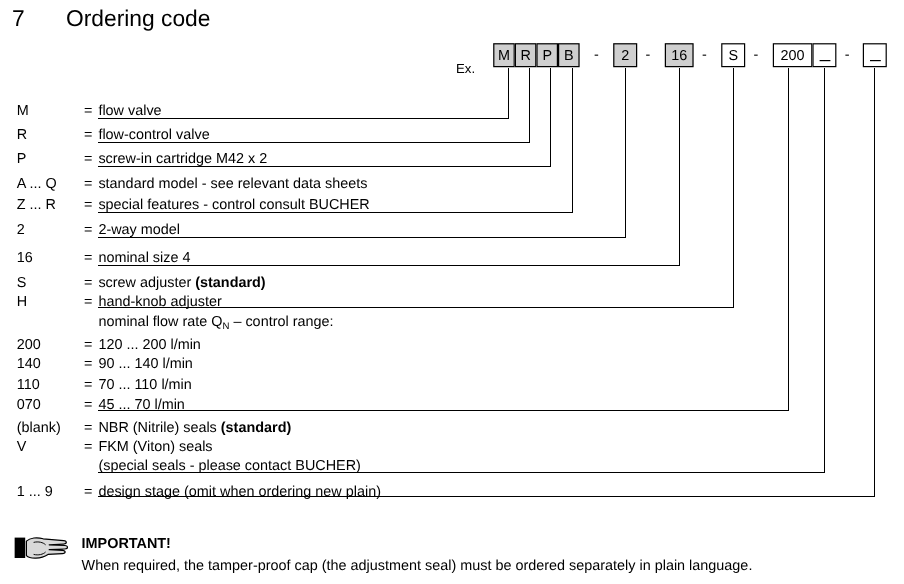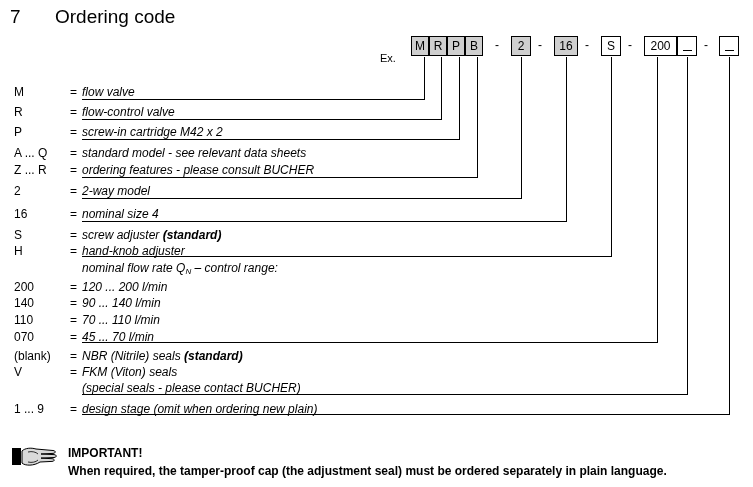--- a/index.html
+++ b/index.html
@@ -30,28 +30,28 @@
     line-height:1;
   }
   .codebox.grey{background:#cfcfcf;}
   .dash{position:absolute;top:38px;font-size:12px;width:12px;text-align:center;}
   .ubar{display:inline-block;width:9px;border-bottom:1.5px solid #000;height:8px;}
 
   
   .row{position:absolute;font-size:12px;white-space:nowrap;line-height:1;}
   .row .key{position:absolute;left:0;top:0;}
   .row .eq{position:absolute;left:56px;top:0;}
-  .row .val{position:absolute;left:68px;top:0;font-style:italic;}
+  .row .val{position:absolute;left:68px;top:0;}
   .row .val b{font-weight:bold;}
   sub{font-size:8px;vertical-align:baseline;position:relative;top:2px;}
 
   
   .note-icon{position:absolute;left:12px;top:446px;width:48px;height:22px;}
   .note-title{position:absolute;left:68px;top:446px;font-size:12px;font-weight:bold;}
-  .note-text{position:absolute;left:68px;top:464px;font-size:12px;white-space:nowrap;font-weight:bold;}
+  .note-text{position:absolute;left:68px;top:464px;font-size:12px;white-space:nowrap;}
 
   svg.lines{position:absolute;left:0;top:0;width:753px;height:487px;pointer-events:none;}
 </style>
 </head>
 <body>
 
 <div id="root">
 
   <div class="heading">
     <span class="num">7</span>
@@ -99,21 +99,21 @@
         <span class="val">screw-in cartridge M42 x 2</span>
       </div>
       <div class="row" style="left: 14px; top: 147px;">
         <span class="key">A ... Q</span>
         <span class="eq">=</span>
         <span class="val">standard model - see relevant data sheets</span>
       </div>
       <div class="row" style="left: 14px; top: 164px;">
         <span class="key">Z ... R</span>
         <span class="eq">=</span>
-        <span class="val">ordering features - please consult BUCHER</span>
+        <span class="val">special features - control consult BUCHER</span>
       </div>
       <div class="row" style="left: 14px; top: 185px;">
         <span class="key">2</span>
         <span class="eq">=</span>
         <span class="val">2-way model</span>
       </div>
       <div class="row" style="left: 14px; top: 208px;">
         <span class="key">16</span>
         <span class="eq">=</span>
         <span class="val">nominal size 4</span>

